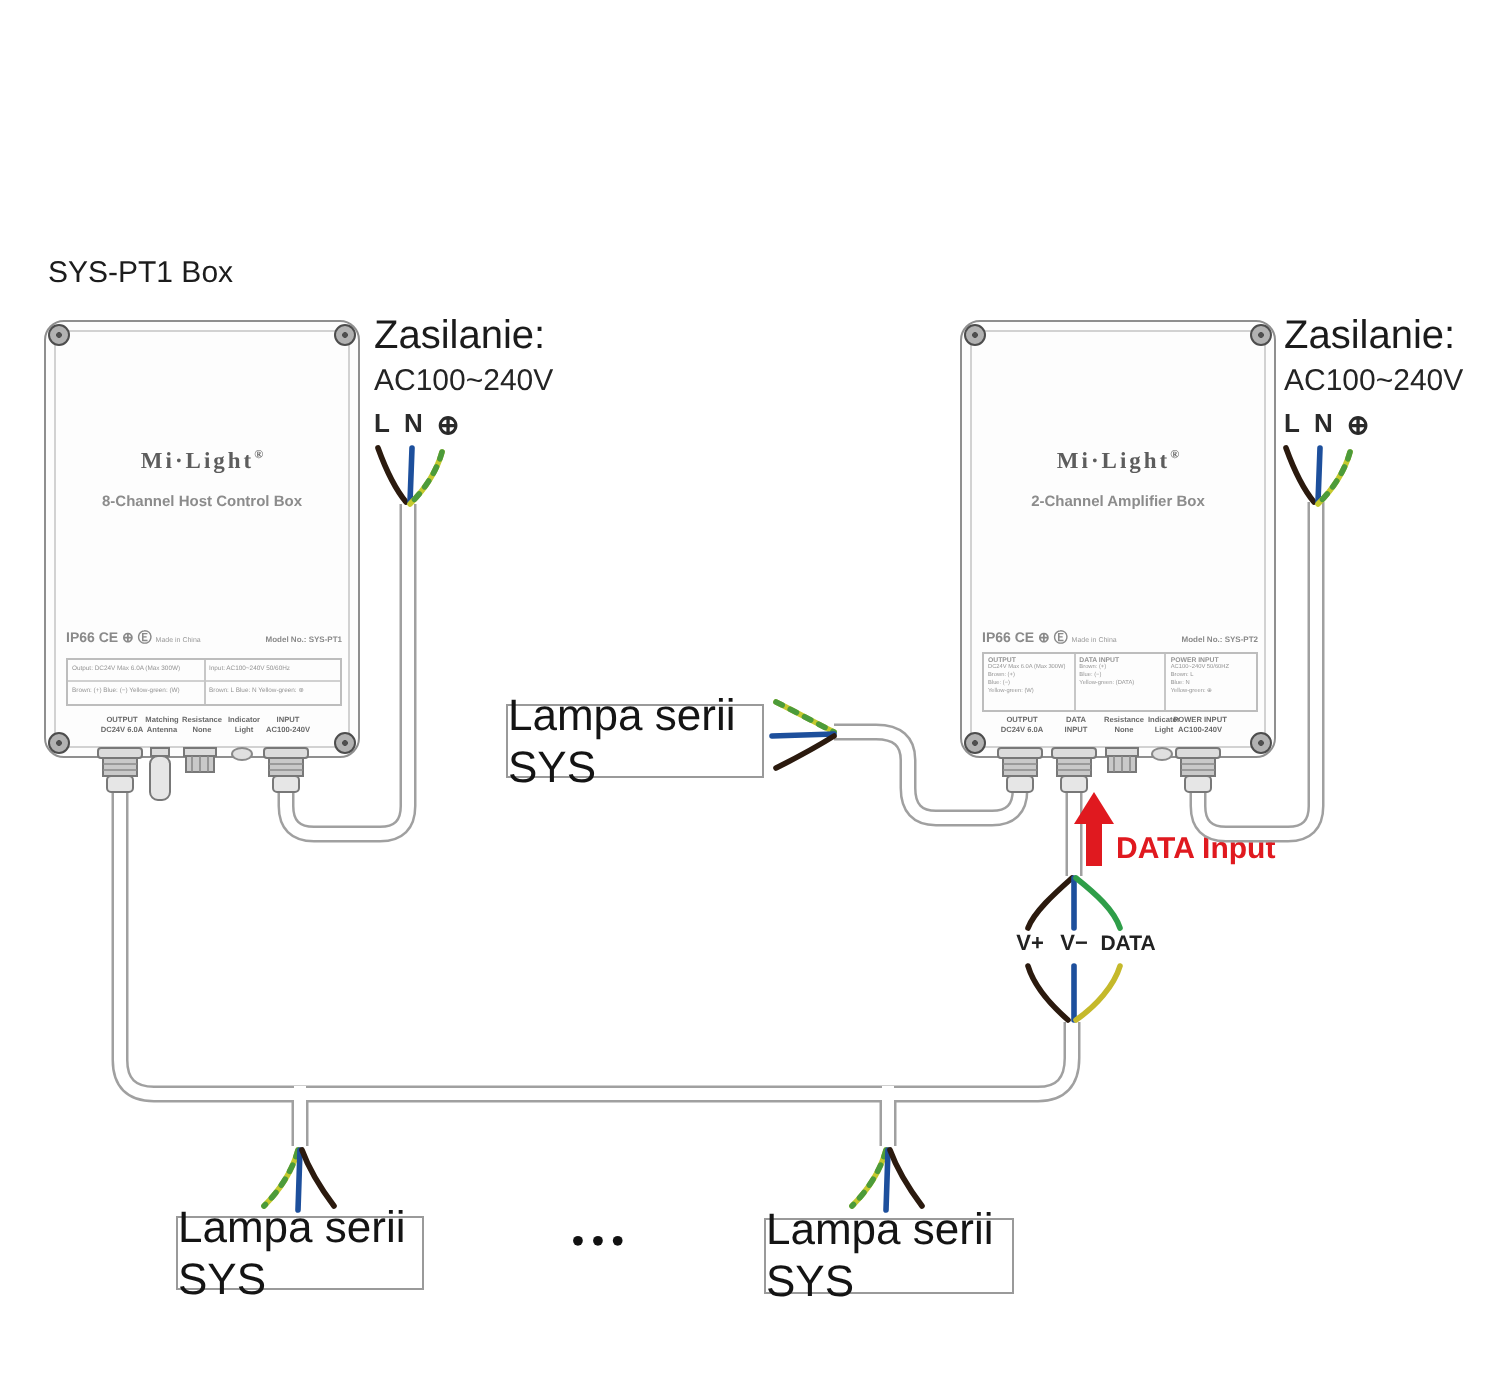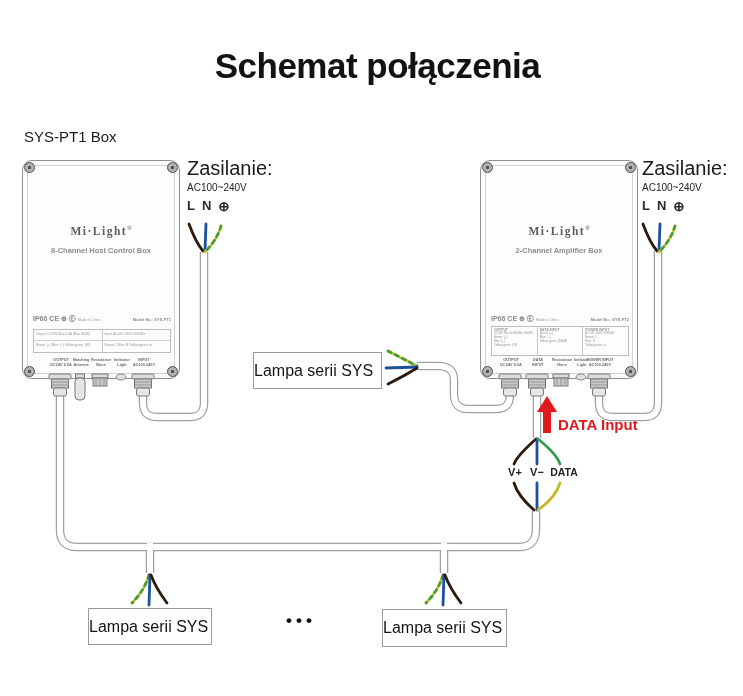--- a/index.html
+++ b/index.html
@@ -38,26 +38,26 @@
   .spec-cell:last-child{border-right:none;}
   .two .sl1{font-size:3.2px;padding:1.5px 2px;border-bottom:1px solid #d0d0d0;height:7px;}
   .two .sl2{font-size:3.2px;padding:1.5px 2px;}
   .three .sh{font-size:3.4px;font-weight:bold;padding:1px 2px 0;}
   .three .sl{font-size:2.9px;padding:0 2px;line-height:1.35;}
   .plabel{position:absolute;top:197px;transform:translateX(-50%);text-align:center;
           font-size:3.8px;line-height:1.35;color:#6a6a6a;font-weight:bold;white-space:nowrap;}
   
   .power-block{position:absolute;width:110px;}
   .power-title{font-size:20px;color:#1b1b1b;}
-  .power-voltage{font-size:10px;margin-top:2px;color:#242424;}
+  .power-voltage{font-size:15px;margin-top:2px;color:#242424;}
   .terminals{display:flex;gap:7px;margin-top:5px;font-size:13px;font-weight:600;color:#2a2a2a;}
   .terminals .pe{font-size:13.5px;}
   
   .lamp-box{position:absolute;border:1px solid #9a9a9a;background:#fff;display:flex;
-            align-items:center;justify-content:flex-start;font-size:16px;color:#141414;}
+            align-items:center;justify-content:center;font-size:22px;color:#141414;}
   .vlabel{position:absolute;font-size:11px;font-weight:600;color:#222;transform:translateX(-50%);
           white-space:nowrap;}
   .data-input-label{position:absolute;left:558px;top:416px;font-size:15px;font-weight:bold;
                     color:var(--accent-red);white-space:nowrap;}
   .ellipsis{position:absolute;left:286px;top:611px;font-size:17px;font-weight:bold;
             letter-spacing:4px;color:#111;}
   
   #wires{position:absolute;left:0;top:0;pointer-events:none;}
   .tube-edge{fill:none;stroke:var(--cable-edge);stroke-width:8.5;}
   .tube-core{fill:none;stroke:#fff;stroke-width:6;}
@@ -71,21 +71,20 @@
   .g-body{fill:#c9c9c9;stroke:#787878;stroke-width:1;}
   .g-nub{fill:#e6e6e6;stroke:#787878;stroke-width:1;}
   .g-line{stroke:#8a8a8a;stroke-width:0.8;}
   .g-oval{fill:#e0e0e0;stroke:#8a8a8a;stroke-width:1;}
 </style>
 </head>
 <body>
 
 <div id="canvas">
 
-  <div class="title">Schemat połączenia</div>
   <div class="sys-caption">SYS-PT1 Box</div>
 
   <div class="device-box" style="left:22px;top:160px;">
     <div class="inner"></div>
     <div class="screw tl"></div>
     <div class="screw tr"></div>
     <div class="screw bl"></div>
     <div class="screw br"></div>
     <div class="brand"><span>Mi·Light</span><sup>®</sup></div>
     <div class="subtitle">8-Channel Host Control Box</div>

